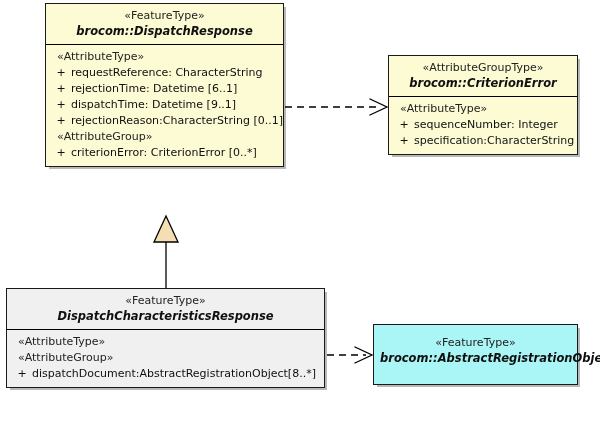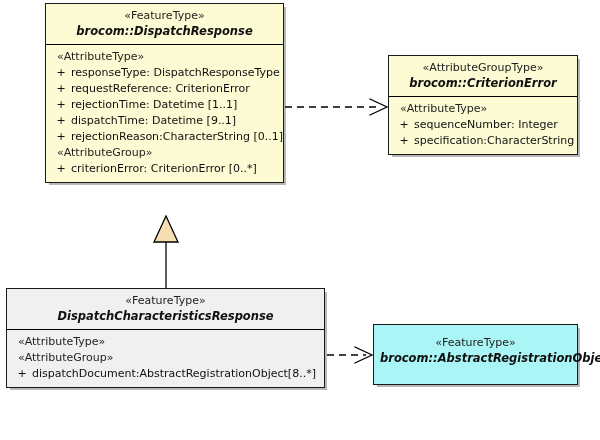--- a/index.html
+++ b/index.html
@@ -120,27 +120,24 @@
   </svg>
 
   <div class="uml-class yellow" style="left:45px; top:3px; width:239px;">
     <div class="uml-header">
       <div class="stereotype">«FeatureType»</div>
       <div class="classname">brocom::DispatchResponse</div>
     </div>
     <div class="uml-body">
       <div class="compartment-label">«AttributeType»</div>
       <div class="attr-row">
-        <span class="attr-vis">+</span><span class="attr-text">responseType: DispatchResponseType</span>
+        <span class="attr-vis">+</span><span class="attr-text">requestReference: CharacterString</span>
       </div>
       <div class="attr-row">
-        <span class="attr-vis">+</span><span class="attr-text">requestReference: CriterionError</span>
-      </div>
-      <div class="attr-row">
-        <span class="attr-vis">+</span><span class="attr-text">rejectionTime: Datetime [1..1]</span>
+        <span class="attr-vis">+</span><span class="attr-text">rejectionTime: Datetime [6..1]</span>
       </div>
       <div class="attr-row">
         <span class="attr-vis">+</span><span class="attr-text">dispatchTime: Datetime [9..1]</span>
       </div>
       <div class="attr-row">
         <span class="attr-vis">+</span><span class="attr-text">rejectionReason:CharacterString [0..1]</span>
       </div>
       <div class="compartment-label">«AttributeGroup»</div>
       <div class="attr-row">
         <span class="attr-vis">+</span><span class="attr-text">criterionError: CriterionError [0..*]</span>

